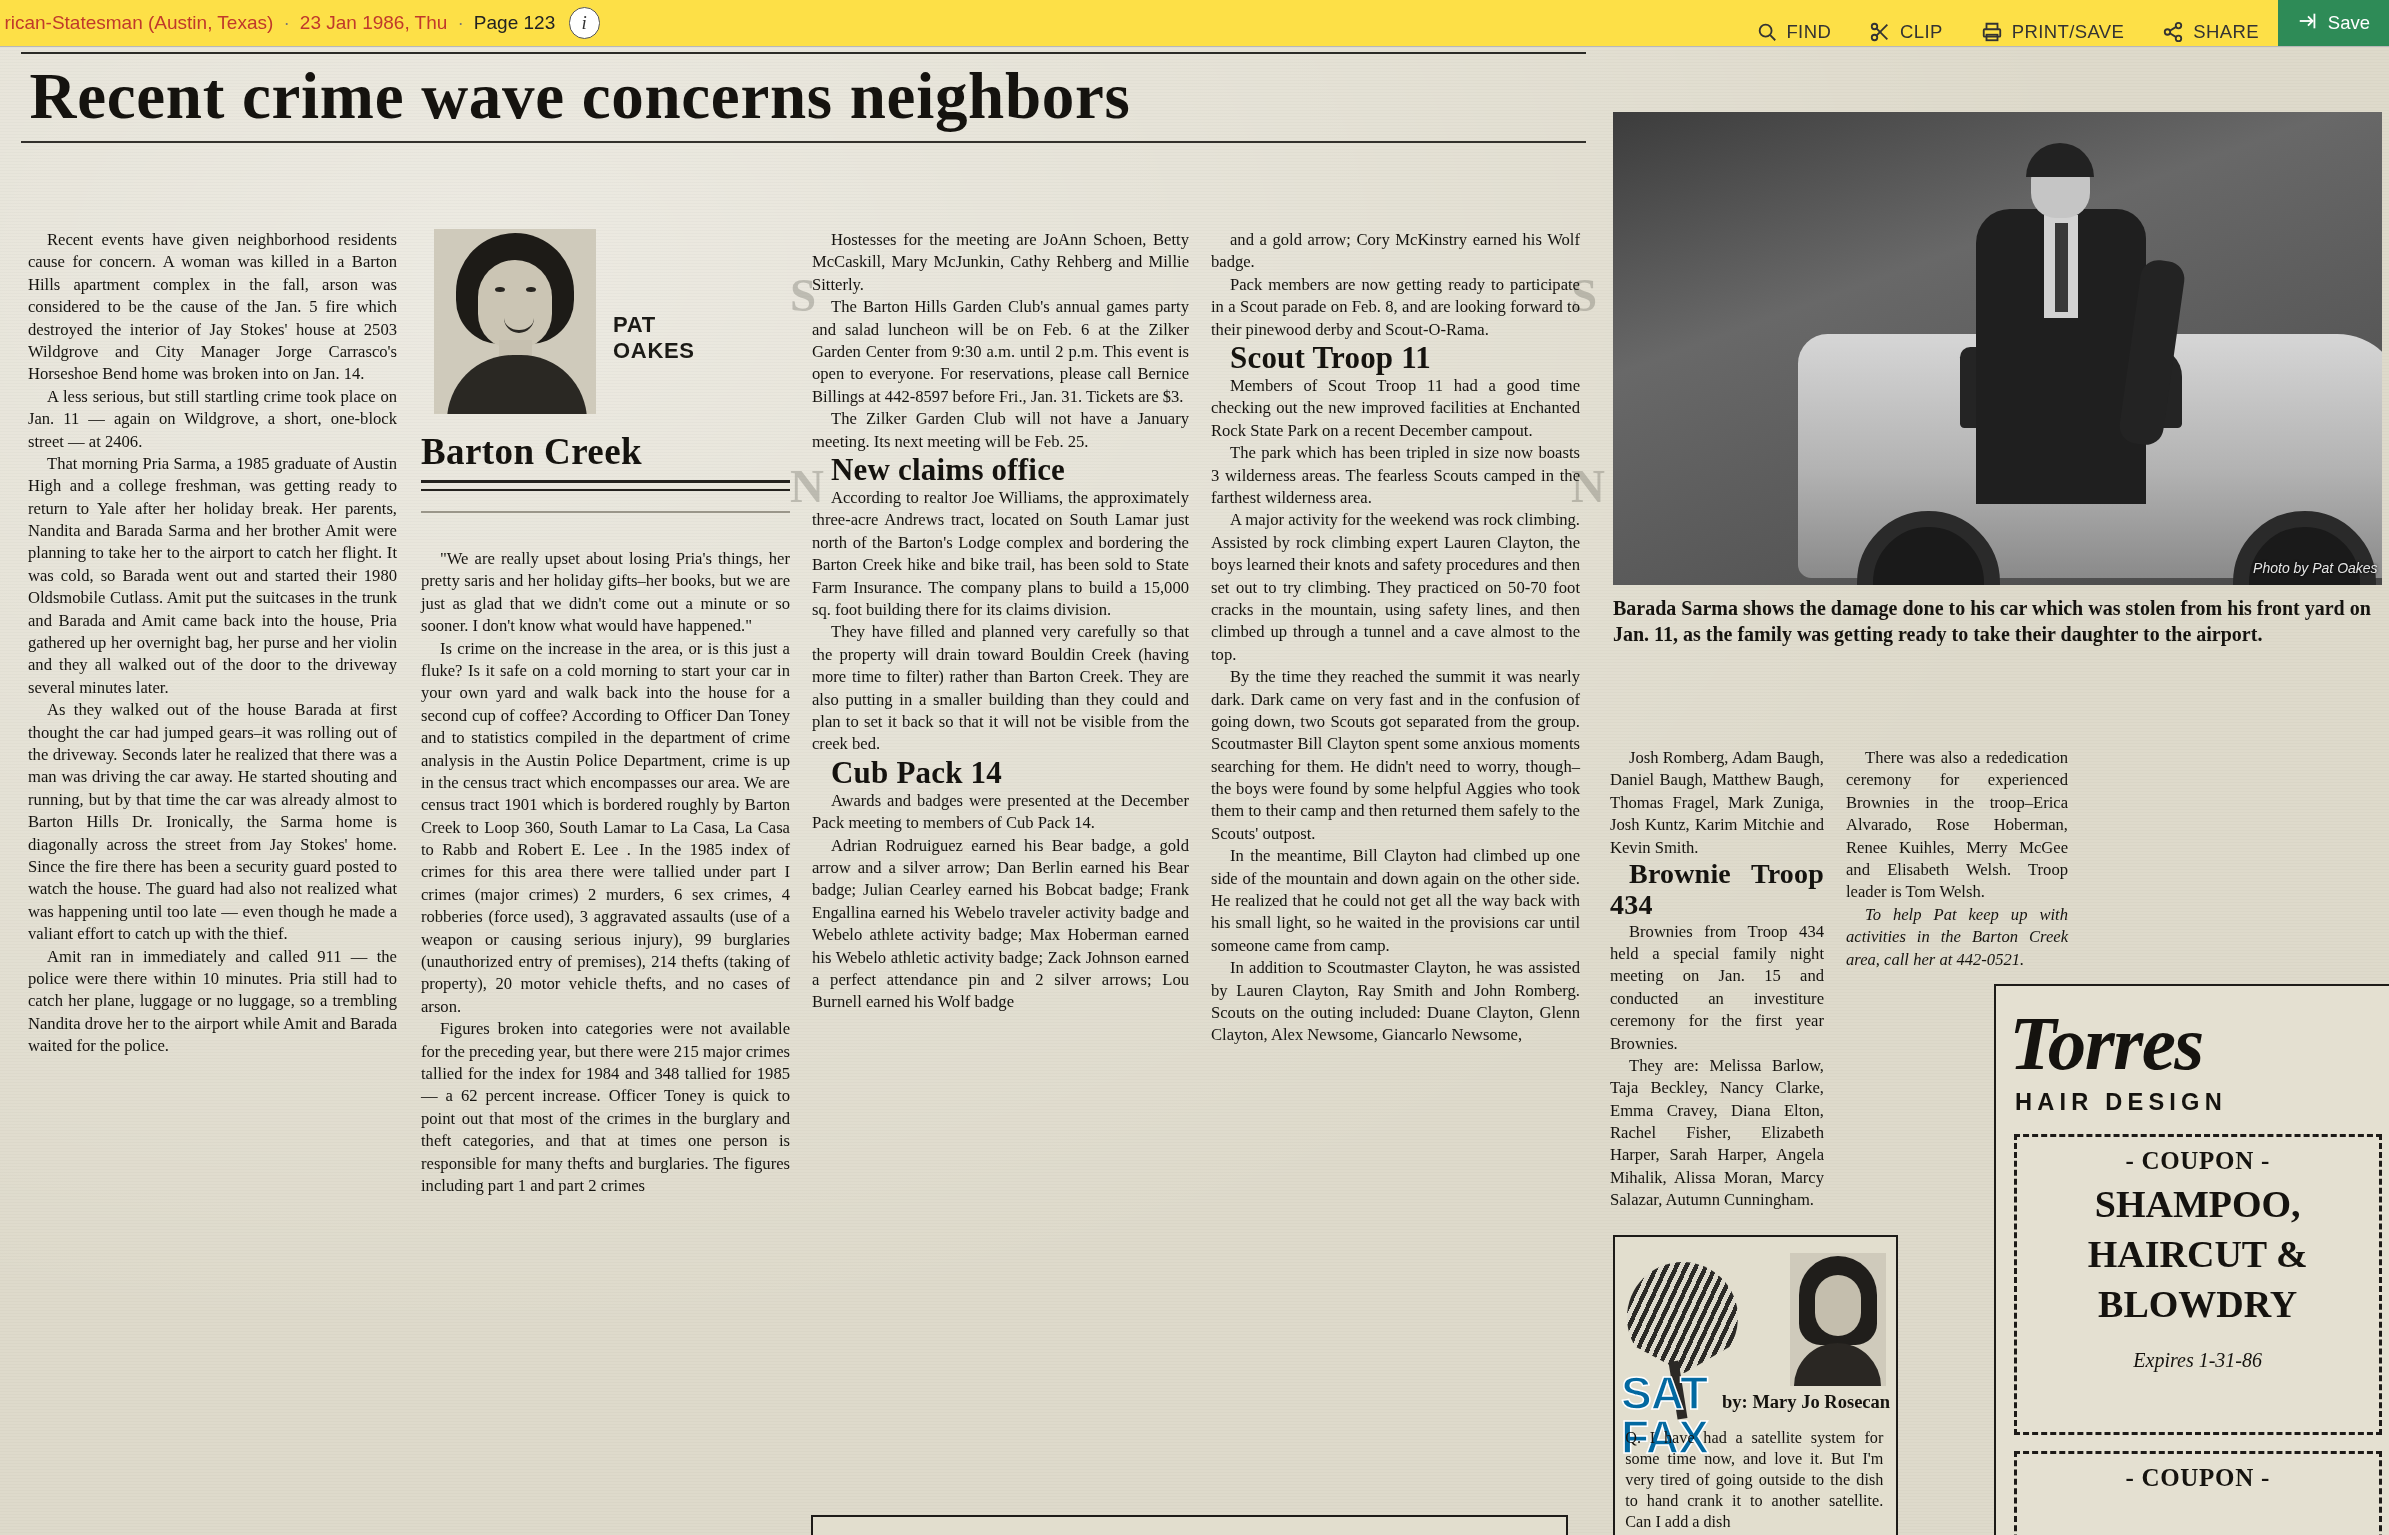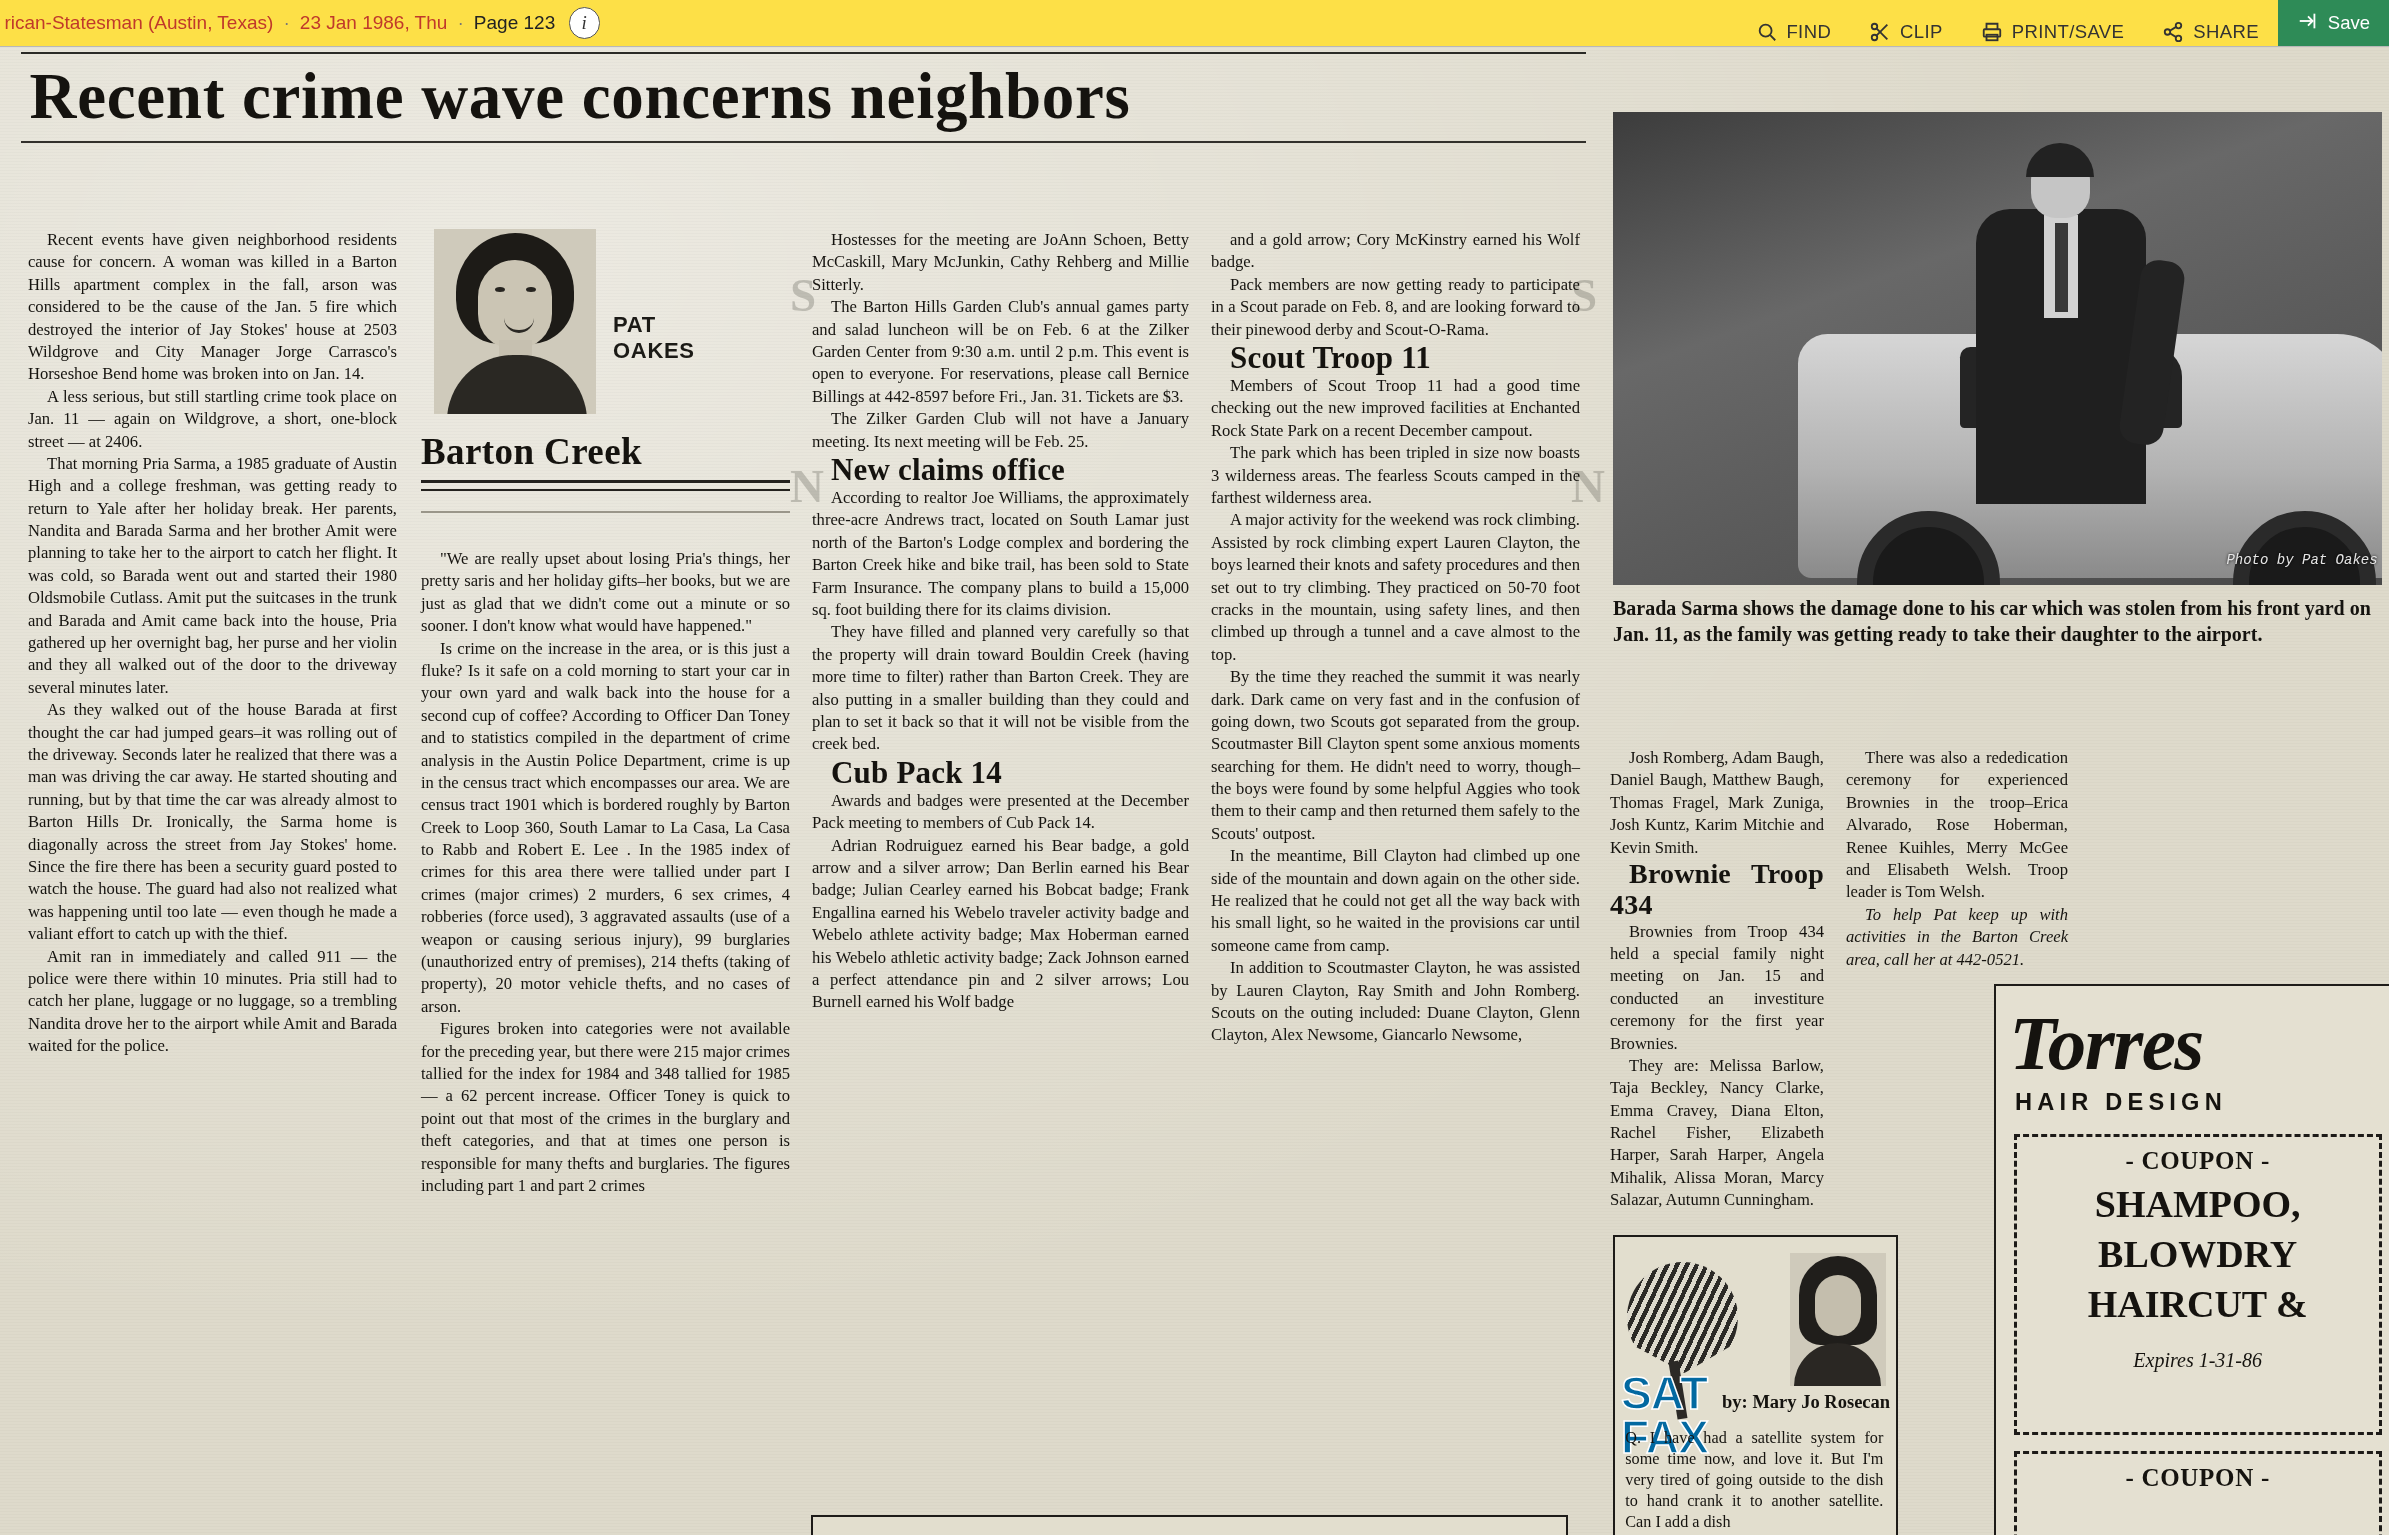--- a/index.html
+++ b/index.html
@@ -145,22 +145,22 @@
   .ph-man-head{position:absolute;left:418px;top:38px;width:59px;height:68px;background:#c9c5bb;border-radius:29.5px 29.5px 25px 25px;}
   .ph-man-hair{position:absolute;left:413px;top:31px;width:68px;height:34px;background:#242220;border-radius:34px 34px 0 0;}
   .ph-man-body{
     position:absolute;left:363px;top:97px;width:170px;height:295px;
     background:#221f1c;border-radius:34px 29.5px 0 0;
   }
   .ph-man-shirt{position:absolute;left:431px;top:103px;width:34px;height:103px;background:#d6d2c8;}
   .ph-man-tie{position:absolute;left:442px;top:111px;width:13.3px;height:89px;background:#3a3835;}
   .ph-arm{position:absolute;left:517px;top:148px;width:44px;height:185px;background:#262320;border-radius:17.7px;transform:rotate(8deg);}
   .ph-credit{
-    position:absolute;right:4.4px;bottom:17px;color:#e9e6dd;
-    font-family:Liberation Mono, monospace;font-size:14px;font-style:italic;
+    position:absolute;right:4.4px;bottom:9px;color:#e9e6dd;
+    font-family:Liberation Sans, sans-serif;font-size:14px;font-style:italic;
     text-shadow:0 0 3px #000;
   }
   .caption{
     position:absolute;left:1613px;top:550px;width:768px;
     font-family:"Liberation Serif",serif;font-size:20px;line-height:1.28;font-weight:600;
   }
 
   
   .ad-sat{
     position:absolute;left:1613px;top:1189px;width:281px;height:347px;
@@ -423,22 +423,22 @@
     <div class="sat-by">by: Mary Jo Rosecan</div>
     <div class="sat-text">Q. I have had a satellite system for some time now, and love it. But I'm very tired of going outside to the dish to hand crank it to another satellite. Can I add a dish</div>
   </div>
 
   <div class="ad-torres">
     <div class="torres-logo">Torres</div>
     <div class="torres-sub">HAIR DESIGN</div>
     <div class="coupon">
       <div class="coupon-title">- COUPON -</div>
       <div class="coupon-line">SHAMPOO,</div>
+      <div class="coupon-line">HAIRCUT &amp;</div>
       <div class="coupon-line">BLOWDRY</div>
-      <div class="coupon-line">HAIRCUT &amp;</div>
       <div class="coupon-exp">Expires 1-31-86</div>
     </div>
     <div class="coupon2">
       <div class="coupon2-title">- COUPON -</div>
     </div>
   </div>
 
   <div class="box-bottom"></div>
 </div>
 

